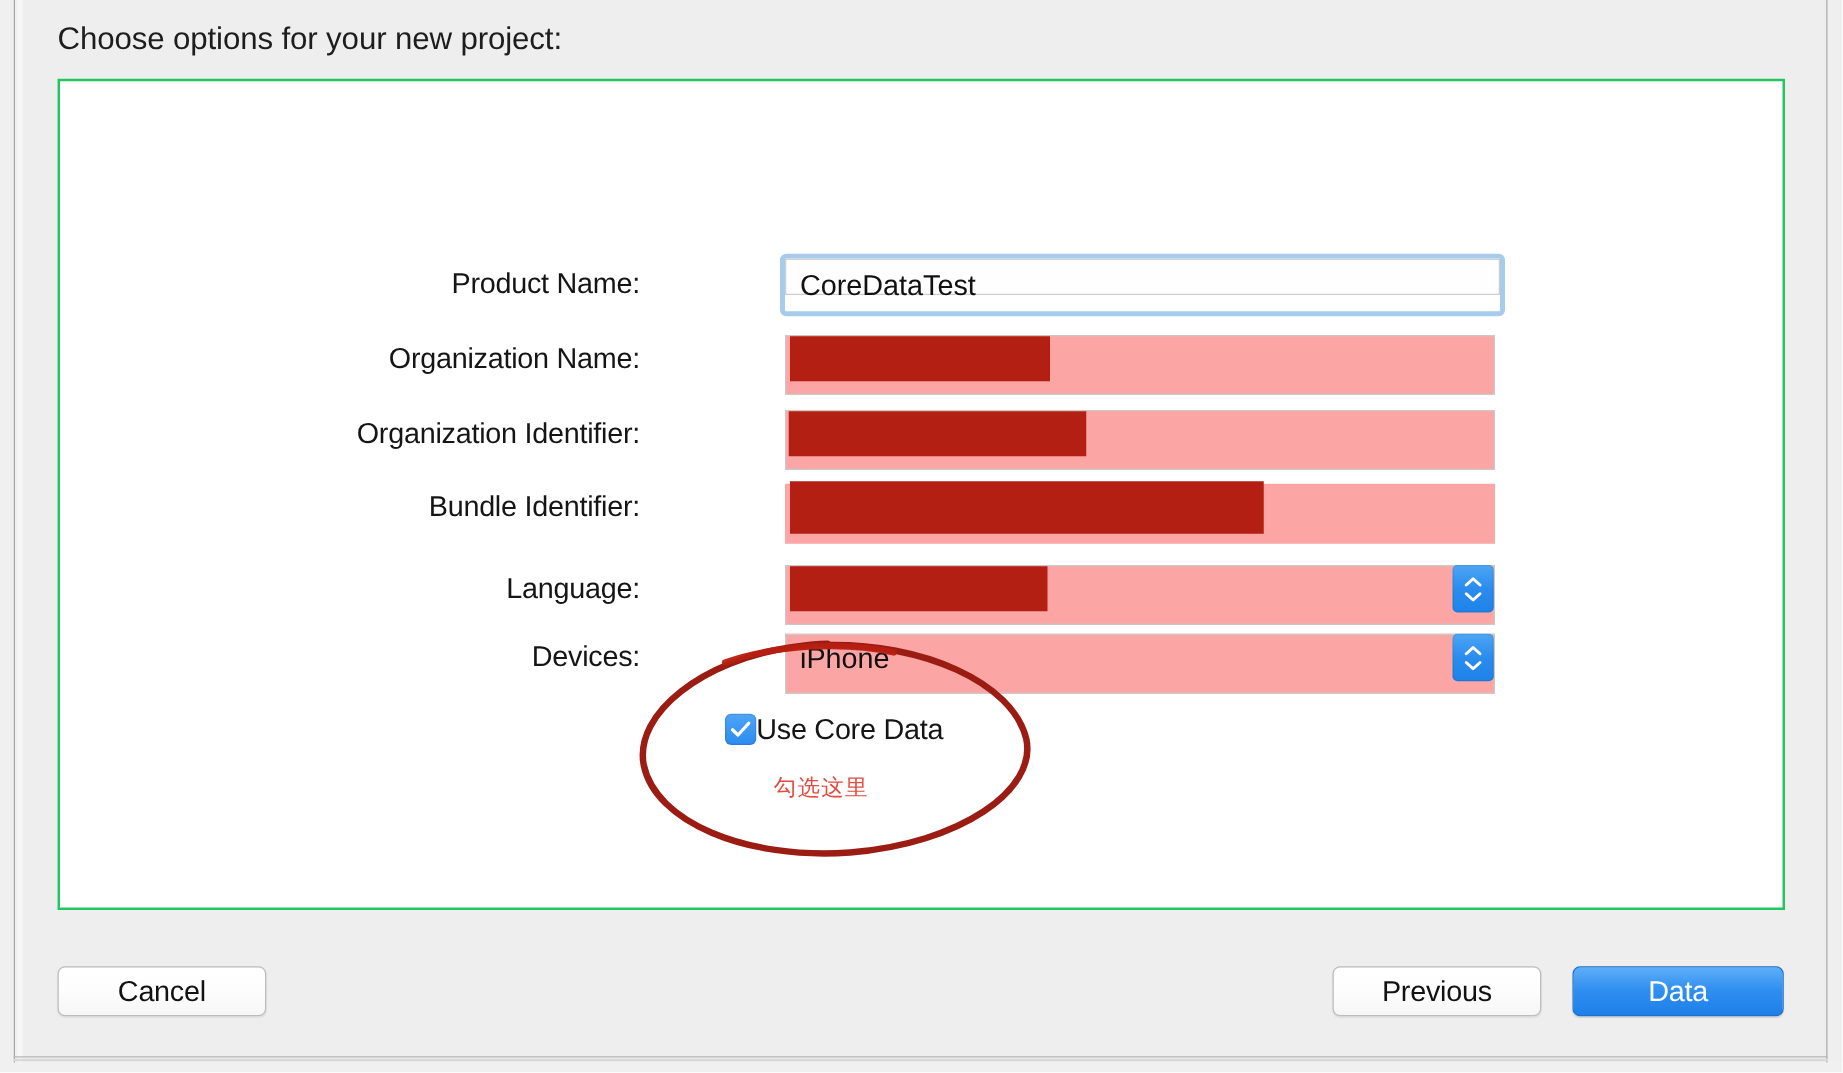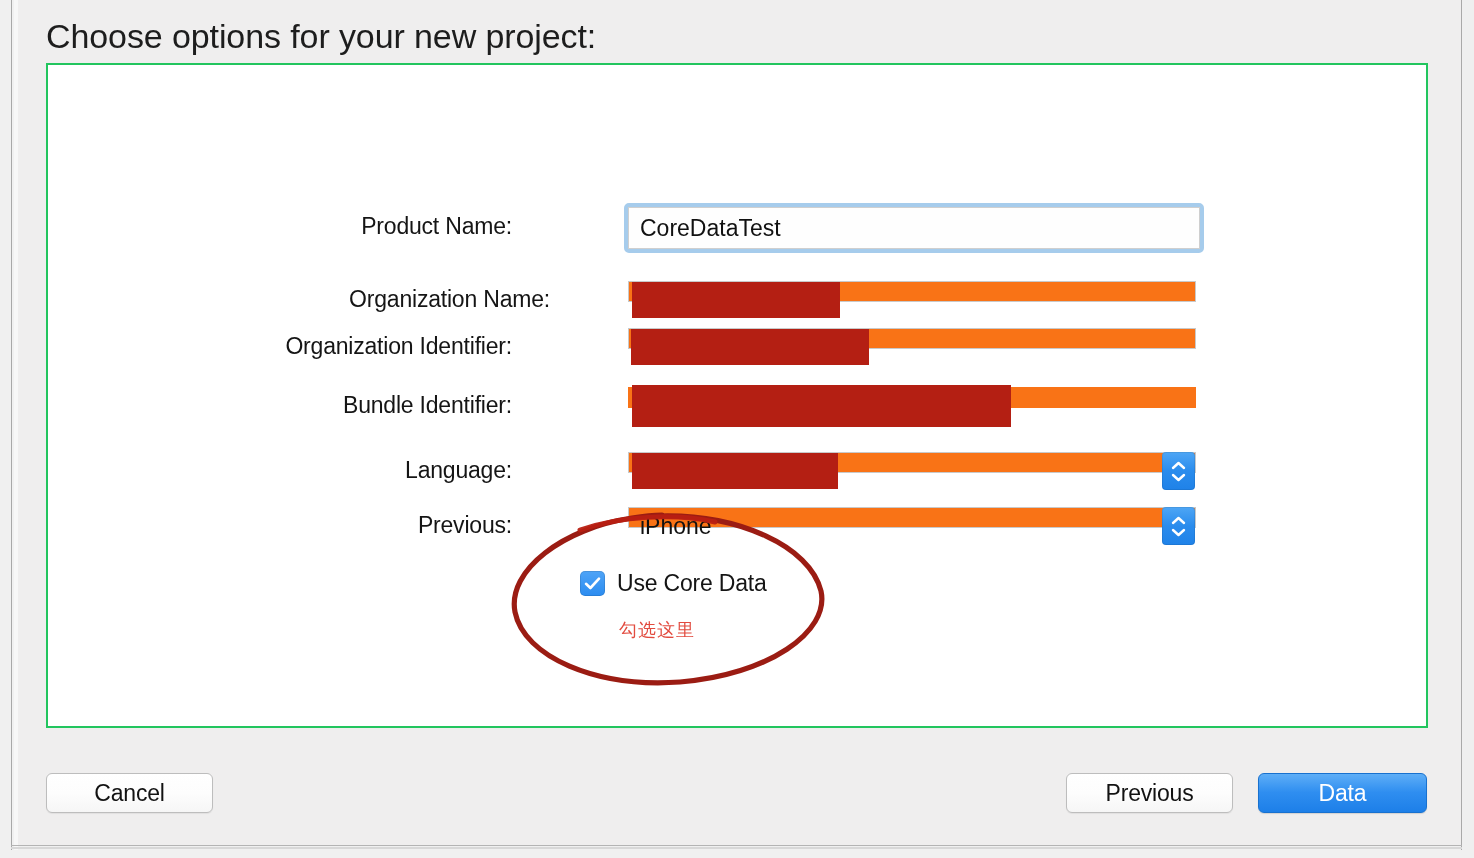--- a/index.html
+++ b/index.html
@@ -52,21 +52,21 @@
     position: absolute;
     left: 16px; top: 0; width: 1445px; height: 845px;
     background: #efeeee;
   }
 
   
   .dialog-title {
     position: absolute;
     left: 46px;
     top: 17px;
-    font-size: 34px;
+    font-size: 25px;
     color: #1d1d1d;
     letter-spacing: -0.1px;
     white-space: nowrap;
   }
 
   
   .form-panel {
     position: absolute;
     left: 46px;
     top: 63px;
@@ -92,22 +92,22 @@
     color: #151515;
     white-space: nowrap;
     line-height: 40px;
     letter-spacing: -0.2px;
   }
   .field {
     position: absolute;
     left: 580px;
     top: 2px;
     width: 568px;
-    height: 21px;
-    background: #f97316;
+    height: 48px;
+    background: #fca5a5;
     border: 1px solid #c9c9c9;
     box-sizing: border-box;
   }
   .field.noborder { border-color: transparent; }
   .field-text {
     position: absolute;
     left: 11px;
     top: 0;
     line-height: 36px;
     font-size: 23px;
@@ -123,21 +123,21 @@
     height: 50px;
     border: 4px solid #a6ccec;
     border-radius: 5px;
     box-sizing: border-box;
     background: #ffffff;
   }
   .field.focused {
     left: 580px;
     top: 1px;
     width: 572px;
-    height: 42px;
+    height: 29px;
     border: 1px solid #cfcfcf;
     background: #fefefe;
   }
   .field.focused .field-text { line-height: 40px; }
 
   
   .redact {
     position: absolute;
     background: #b41f13;
   }
@@ -175,21 +175,20 @@
     flex: none;
   }
   .checkbox svg {
     position: absolute;
     left: 3px;
     top: 3px;
   }
   .cb-label {
     font-size: 23px;
     color: #151515;
-    margin-left: 12px;
     white-space: nowrap;
     letter-spacing: -0.2px;
     text-align: right;
   }
 
   
   .annotation-cn {
     position: absolute;
     left: 619px;
     top: 618px;
@@ -254,21 +253,21 @@
   <div class="form-panel">
 
     <div class="row" style="top:141px;">
       <div class="row-label">Product Name:</div>
       <div class="focus-ring"></div>
       <div class="field focused">
         <span class="field-text">CoreDataTest</span>
       </div>
     </div>
 
-    <div class="row" style="top:214px;padding-left:38px;">
+    <div class="row" style="top:201px;">
       <div class="row-label">Organization Name:</div>
       <div class="field"></div>
       <div class="redact" style="left:584px; top:3px; width:208px; height:36px;"></div>
     </div>
 
     <div class="row" style="top:261px;">
       <div class="row-label">Organization Identifier:</div>
       <div class="field"></div>
       <div class="redact" style="left:583px; top:3px; width:238px; height:36px;"></div>
     </div>
@@ -292,21 +291,21 @@
         <span style="height:3px"></span>
         <span>
           <svg width="15" height="9" viewBox="0 0 15 9">
               <polyline points="2,2 7.5,7 13,2" fill="none" stroke="#ffffff" stroke-width="2.4" stroke-linecap="round" stroke-linejoin="round"></polyline>
             </svg>
         </span>
       </div>
     </div>
 
     <div class="row" style="top:440px;">
-      <div class="row-label">Previous:</div>
+      <div class="row-label">Devices:</div>
       <div class="field">
         <span class="field-text">iPhone</span>
       </div>
       <div class="stepper" style="left:1114px; top:2px;">
         <span>
           <svg width="15" height="9" viewBox="0 0 15 9">
               <polyline points="2,7 7.5,2 13,7" fill="none" stroke="#ffffff" stroke-width="2.4" stroke-linecap="round" stroke-linejoin="round"></polyline>
             </svg>
         </span>
         <span style="height:3px"></span>

